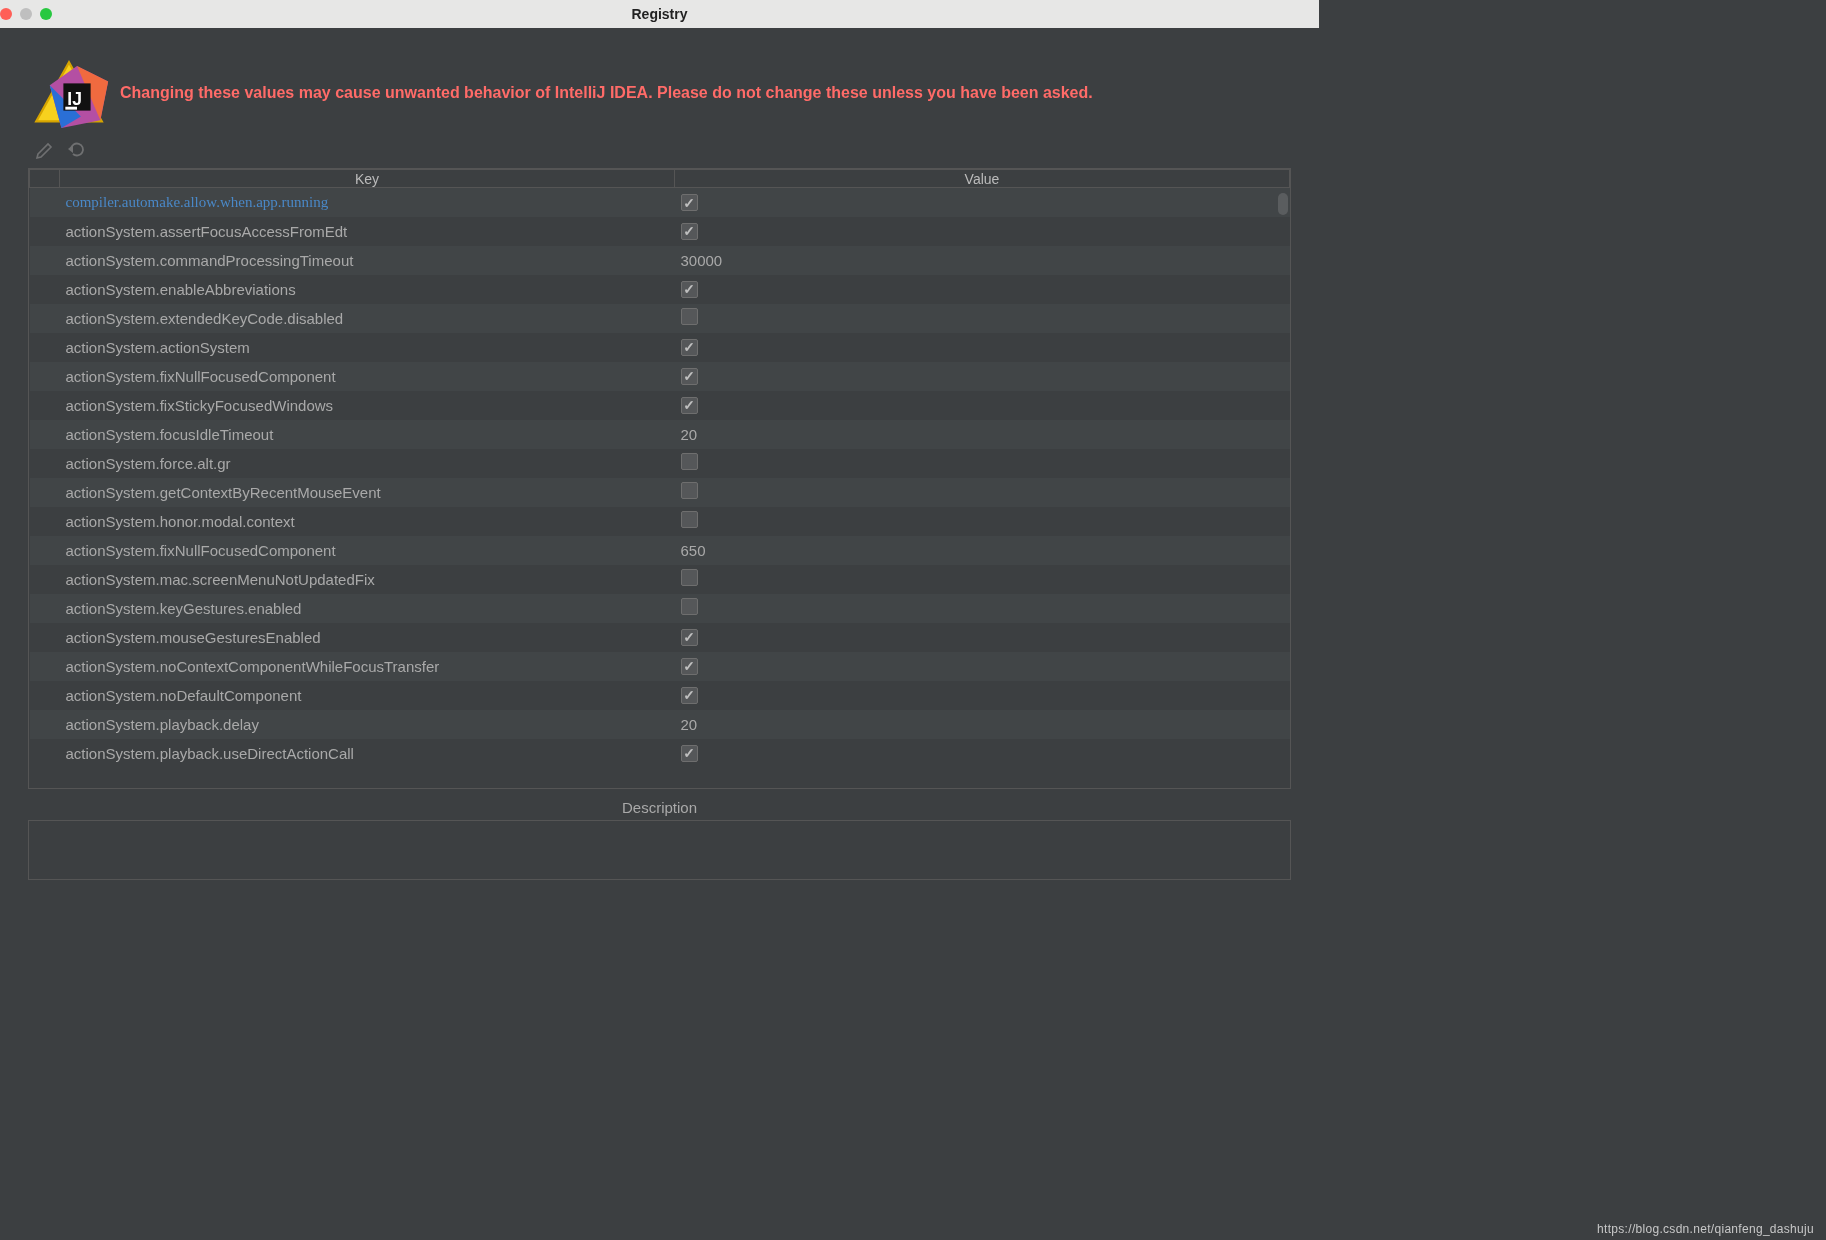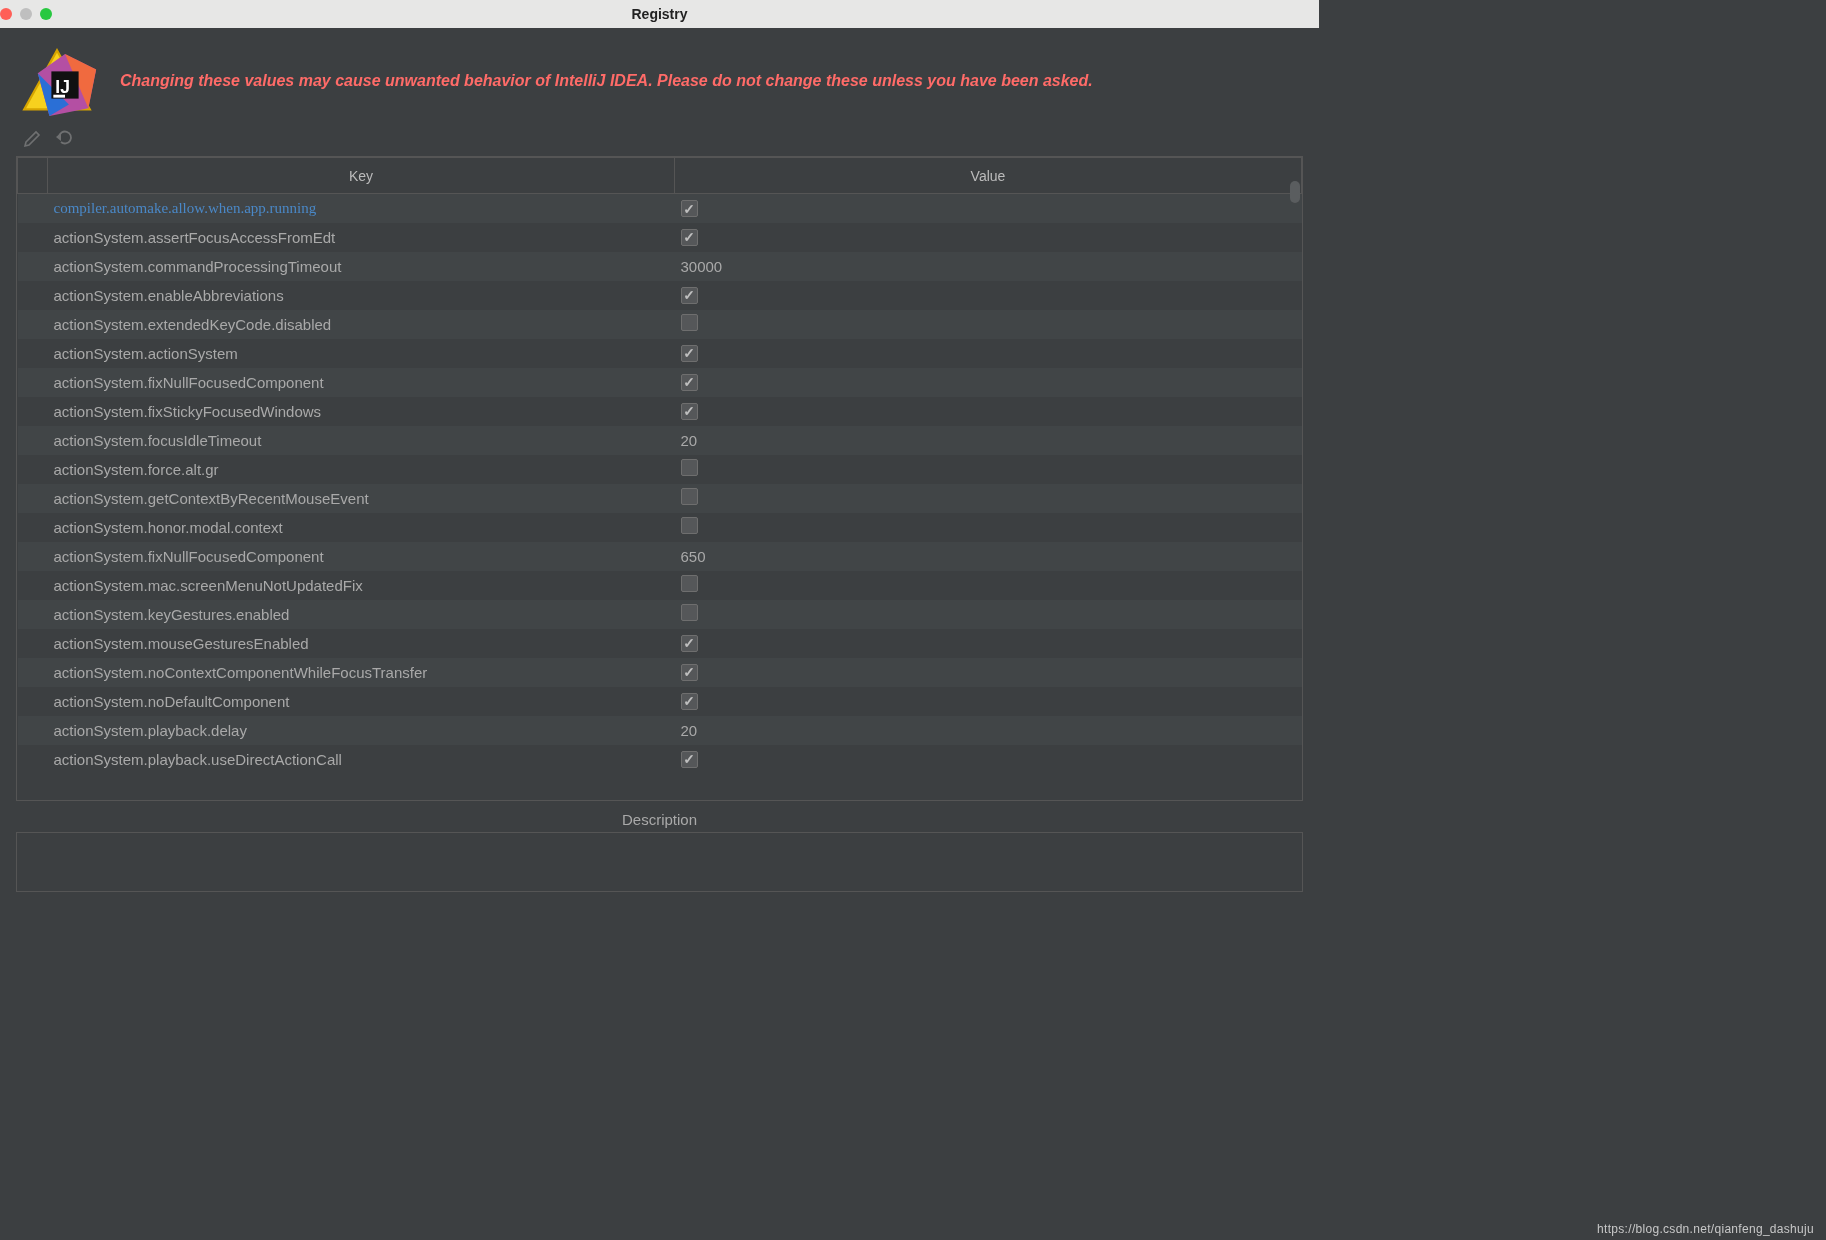--- a/index.html
+++ b/index.html
@@ -26,38 +26,37 @@
   .tl-max { background: #28c840; }
   .title-text {
     position: absolute;
     left: 0; right: 0;
     text-align: center;
     color: #222;
     font-size: 14px;
     font-weight: 600;
     pointer-events: none;
   }
-  .content { padding: 0; height: calc(100% - 28px); display:flex; flex-direction:column;}
+  .content { padding: 12px; height: calc(100% - 28px); display:flex; flex-direction:column;}
   .banner {
     display: flex;
     align-items: center;
     padding: 18px 18px 6px 22px;
   }
   .warn-icon { width: 70px; height: 70px; position: relative; flex-shrink:0; }
   .warn-icon svg { width:100%; height:100%; }
   .ij-badge{
     position:absolute; bottom:-4px; right:-8px;
     width:36px; height:36px;
   }
   .warn-text {
     color: #ff6b68;
     font-weight: bold;
-    font-style: italic;
     font-size: 16px;
-    margin-left: 28px;
+    margin-left: 16px;
     line-height: 1.3;
   }
   .toolbar {
     padding: 4px 10px 8px 22px;
     display:flex; gap:10px;
   }
   .tool-btn { width:22px;height:22px; opacity:0.55; cursor:pointer;}
   .table-wrap{
     margin: 0 16px;
     border:1px solid #555;
@@ -67,21 +66,21 @@
     overflow:hidden;
     background:#3c3f41;
   }
   table { width:100%; border-collapse:collapse; table-layout:fixed;}
   thead th{
     background:#3c3f41;
     color:#bbbbbb;
     font-weight:normal;
     text-align:center;
     border:1px solid #555;
-    height:36px;
+    height:18px;
     font-size:14px;
   }
   th.mod-col{width:30px;}
   tbody tr{height:29px;}
   tbody tr:nth-child(odd){background:#414547;}
   tbody tr:nth-child(even){background:#3c3f41;}
   td{padding:0 6px; font-size:15px; color:#a9a9a9; overflow:hidden; white-space:nowrap;}
   td.key-cell{font-weight:500;}
   td.val-cell{text-align:left;}
   .selected-key{color:#4a88c7; font-weight:bold;font-family:Liberation Serif, serif;}

